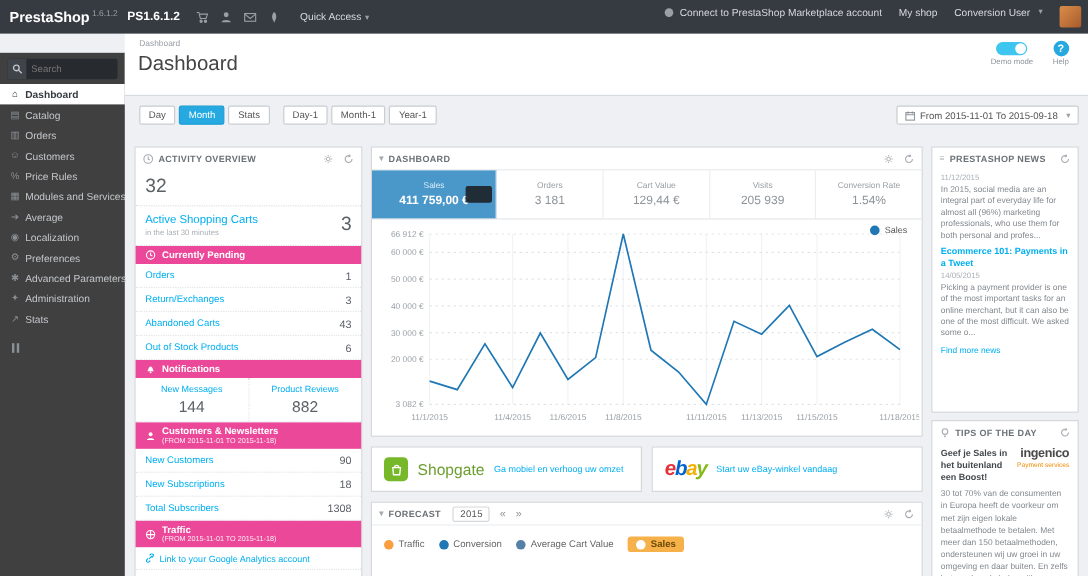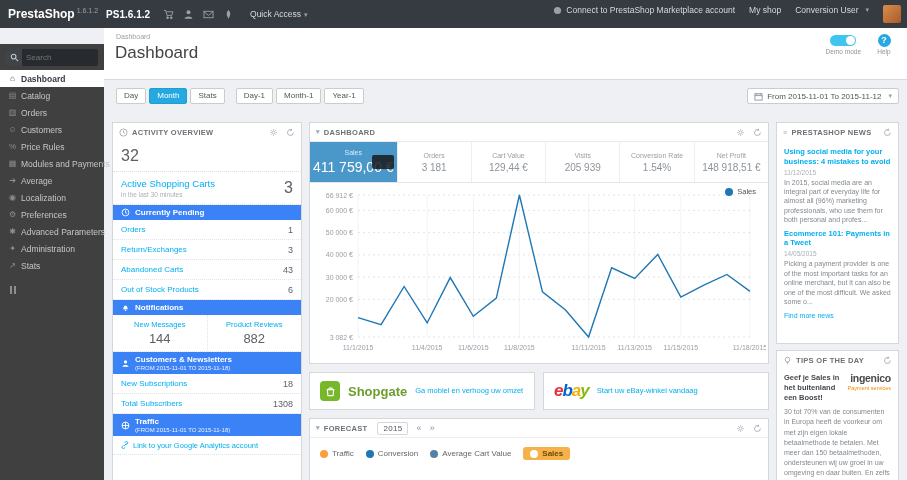--- a/index.html
+++ b/index.html
@@ -53,50 +53,50 @@
   .phead .grow{flex:1}
   .picon{color:#a5aab0;cursor:pointer;margin-left:4px;flex:none}
   .caret-g{font-size:7px;color:#a5aab0}
   
   #panel-activity{left:8px;top:94px;width:190px;height:600px}
   .act-row{padding:6px 8px;border-bottom:1px dotted #dcdfe2;display:flex;align-items:center;cursor:pointer}
   .act-row .l{flex:1}
   .act-link{color:#00aff0;font-size:9.5px}
   .act-sub{font-size:6.5px;color:#aab0b5;margin-top:2px}
   .act-val{font-size:16px;color:#5c6166}
-  .sec-head{background:#3b82f6;color:#fff;padding:3px 8px;font-size:8px;font-weight:bold;display:flex;align-items:center;gap:5px}
+  .sec-head{background:#ec4899;color:#fff;padding:3px 8px;font-size:8px;font-weight:bold;display:flex;align-items:center;gap:5px}
   .sec-head .sub{font-weight:normal;font-size:6px;opacity:.9;margin-top:1px}
   .srow{display:flex;align-items:center;padding:4.5px 8px;border-bottom:1px dotted #e2e5e8;font-size:8px;cursor:pointer}
   .srow .sl{flex:1;color:#00aff0}
   .srow .sv{color:#5c6166;font-size:9px}
   .notif-cols{display:flex;text-align:center;border-bottom:1px dotted #e2e5e8}
   .ncol{flex:1;padding:5px 2px;cursor:pointer}
   .ncol + .ncol{border-left:1px dotted #e2e5e8}
   .ncol .nl{color:#00aff0;font-size:7.5px}
   .ncol .nv{font-size:13px;color:#5c6166;margin-top:2px}
   
   #panel-dashboard{left:205px;top:94px;width:460px;height:242px}
   .kpis{display:flex;height:42px;border-top:1px solid #e8eaec;border-bottom:1px solid #e4e7ea}
   .kpi{flex:1;border-right:1px solid #eceef0;display:flex;flex-direction:column;align-items:center;justify-content:center;cursor:pointer;position:relative}
   .kpi:last-child{border-right:0}
   .kpi .kl{font-size:7px;color:#9aa0a6}
   .kpi .kv{font-size:10px;color:#8d939a;margin-top:3px;white-space:nowrap}
   .kpi.active{background:#4a97c9;flex:1.18}
   .kpi.active .kl{color:#d9ecf9}
-  .kpi.active .kv{color:#fff;font-weight:normal;font-size:14px}
+  .kpi.active .kv{color:#fff;font-weight:bold;font-size:10px}
   .kpi-badge{position:absolute;right:3px;top:13px;width:22px;height:14px;background:rgba(25,25,28,.85);border-radius:2px}
   .chartwrap{position:relative;height:178px}
   .legend{position:absolute;top:4px;right:12px;display:flex;align-items:center;gap:4px;font-size:7.5px;color:#555;cursor:pointer}
   .ldot{width:8px;height:8px;border-radius:50%;background:#1f77b4}
   
   #panel-shopgate{left:205px;top:344px;width:226px;height:38px}
   #panel-ebay{left:439px;top:344px;width:226px;height:38px}
   .modrow{display:flex;align-items:center;gap:8px;height:100%;padding:0 10px}
   .sg-mark{width:20px;height:20px;background:#76b82a;border-radius:4px;display:flex;align-items:center;justify-content:center;flex:none}
-  .sg-name{font-size:13px;color:#6d9d2f;font-weight:bold}
+  .sg-name{font-size:13px;color:#6d9d2f;font-weight:normal}
   .mod-link{color:#00aff0;font-size:7.5px;cursor:pointer;line-height:1.3}
   .ebay-logo{font-weight:bold;font-size:17px;font-style:italic;letter-spacing:-1px;cursor:pointer}
   
   #panel-forecast{left:205px;top:390px;width:460px;height:120px}
   .year{font-size:8px;color:#555;font-weight:normal;margin-left:6px;border:1px solid #d4d8db;padding:1px 5px;border-radius:2px;cursor:pointer}
   .navarrow{font-size:9px;color:#8d939a;cursor:pointer;margin-left:4px;font-weight:normal}
   .fc-legend{display:flex;align-items:center;gap:12px;padding:9px 10px;border-top:1px solid #eceef0}
   .fc-item{display:flex;align-items:center;gap:4px;font-size:8px;color:#666;cursor:pointer}
   .fc-item .dot{width:8px;height:8px;border-radius:50%;background:#ccc}
   .fc-item.selected{background:#f7b14a;border-radius:3px;padding:2px 7px;color:#6a4a06;font-weight:bold}
@@ -197,21 +197,21 @@
     <li>
         <span class="ic">☺</span>
         <span>Customers</span>
       </li>
     <li>
         <span class="ic">%</span>
         <span>Price Rules</span>
       </li>
     <li>
         <span class="ic">▦</span>
-        <span>Modules and Payments</span>
+        <span>Modules and Services</span>
       </li>
     <li>
         <span class="ic">➔</span>
         <span>Average</span>
       </li>
     <li>
         <span class="ic">◉</span>
         <span>Localization</span>
       </li>
     <li>
@@ -254,21 +254,21 @@
     </div>
   </div>
 
   <div id="rangebar">
     <span class="rbtn">Day</span><span class="rbtn active">Month</span><span class="rbtn">Stats</span><span class="rbtn gap">Day-1</span><span class="rbtn">Month-1</span><span class="rbtn">Year-1</span>
     <span class="datebtn">
       <svg width="9" height="9" viewBox="0 0 10 10" stroke="#8d939a" fill="none" stroke-width="1">
           <rect x="1" y="2" width="8" height="7"></rect>
           <path d="M1 4h8M3 1v2M7 1v2"></path>
         </svg>
-      <span>From 2015-11-01 To 2015-11-12</span>
+      <span>From 2015-11-01 To 2015-09-18</span>
       <span class="caret">▾</span>
     </span>
   </div>
 
   <section class="panel" id="panel-activity">
     <div class="phead">
       <svg width="9" height="9" viewBox="0 0 10 10" stroke="#a5aab0" fill="none" stroke-width="1">
           <circle cx="5" cy="5" r="4"></circle>
           <path d="M5 2.8v2.4L6.6 6"></path>
         </svg>
@@ -341,20 +341,24 @@
       <svg width="9" height="9" viewBox="0 0 10 10" fill="#fff">
           <circle cx="5" cy="3.2" r="1.8"></circle>
           <path d="M1.6 8.6c0-2.4 6.8-2.4 6.8 0z"></path>
         </svg>
       <div>
         <div>Customers &amp; Newsletters</div>
         <div class="sub">(FROM 2015-11-01 TO 2015-11-18)</div>
       </div>
     </div>
     <div class="srow">
+        <span class="sl">New Customers</span>
+        <span class="sv">90</span>
+      </div>
+    <div class="srow">
         <span class="sl">New Subscriptions</span>
         <span class="sv">18</span>
       </div>
     <div class="srow">
         <span class="sl">Total Subscribers</span>
         <span class="sv">1308</span>
       </div>
     <div class="sec-head">
       <svg width="9" height="9" viewBox="0 0 10 10" stroke="#fff" fill="none" stroke-width="1">
           <circle cx="5" cy="5" r="3.8"></circle>
@@ -405,24 +409,20 @@
         <div class="kl">Cart Value</div>
         <div class="kv">129,44 €</div>
       </div>
       <div class="kpi">
         <div class="kl">Visits</div>
         <div class="kv">205 939</div>
       </div>
       <div class="kpi">
         <div class="kl">Conversion Rate</div>
         <div class="kv">1.54%</div>
-      </div>
-      <div class="kpi">
-        <div class="kl">Net Profit</div>
-        <div class="kv">148 918,51 €</div>
       </div>
     </div>
     <div class="chartwrap">
       <svg id="sales-chart" width="456" height="176">
           <line x1="48" x2="48" y1="12" y2="154" stroke="#f1f3f5"></line>
           <text x="48" y="167" text-anchor="middle" fill="#9aa0a6" font-size="7" font-family="Liberation Sans, sans-serif">11/1/2015</text>
           <line x1="117.17647058823529" x2="117.17647058823529" y1="12" y2="154" stroke="#f1f3f5"></line>
           <text x="117.17647058823529" y="167" text-anchor="middle" fill="#9aa0a6" font-size="7" font-family="Liberation Sans, sans-serif">11/4/2015</text>
           <line x1="163.29411764705884" x2="163.29411764705884" y1="12" y2="154" stroke="#f1f3f5"></line>
           <text x="163.29411764705884" y="167" text-anchor="middle" fill="#9aa0a6" font-size="7" font-family="Liberation Sans, sans-serif">11/6/2015</text>
@@ -525,21 +525,20 @@
       <span>PRESTASHOP NEWS</span>
       <span class="grow"></span>
       <span class="picon">
           <svg width="9" height="9" viewBox="0 0 12 12" stroke="#a5aab0" fill="none" stroke-width="1.2">
             <path d="M9.8 6A3.8 3.8 0 1 1 7.4 2.5"></path>
             <path d="M7.2 1l.4 2-2 .4"></path>
           </svg>
         </span>
     </div>
     <div class="npad">
-      <div class="news-title">Using social media for your business: 4 mistakes to avoid</div>
       <div class="news-date">11/12/2015</div>
       <div class="news-ex">In 2015, social media are an integral part of everyday life for almost all (96%) marketing professionals, who use them for both personal and profes...</div>
       <div class="news-title">Ecommerce 101: Payments in a Tweet</div>
       <div class="news-date">14/05/2015</div>
       <div class="news-ex">Picking a payment provider is one of the most important tasks for an online merchant, but it can also be one of the most difficult. We asked some o...</div>
       <span class="news-more">Find more news</span>
     </div>
   </section>
 
   <section class="panel" id="panel-tips">

